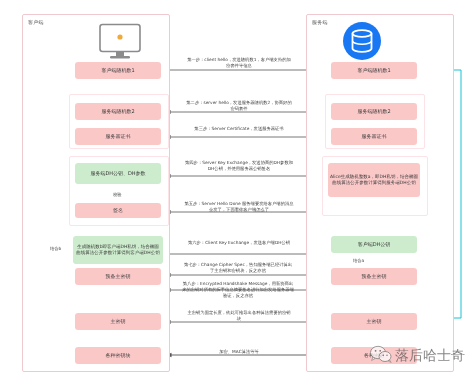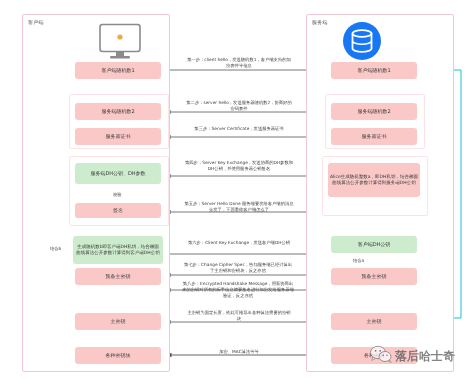--- a/index.html
+++ b/index.html
@@ -21,21 +21,21 @@
   .ann{position:absolute;font-size:4.3px;color:#3c3c3c;line-height:1.35;
        text-align:center;}
   .small-lbl{position:absolute;font-size:4.3px;color:#444;}
 
   svg.wires{position:absolute;left:0;top:0;width:474px;height:386px;pointer-events:none;}
 
   .mon{position:absolute;}
   .db{position:absolute;}
 
   .wm{position:absolute;display:flex;align-items:center;gap:3px;opacity:.72;}
-  .wm-txt{font-size:12px;color:#555;font-weight:bold;font-family:"DejaVu Sans",sans-serif;}
+  .wm-txt{font-size:14px;color:#555;font-weight:normal;font-family:"DejaVu Sans",sans-serif;}
 </style>
 </head>
 <body>
 
 <div id="stage">
 
   <svg class="wires" viewBox="0 0 474 386">
     <defs>
       <marker id="ga" markerWidth="6" markerHeight="6" refX="5" refY="3" orient="auto">
         <path d="M0,0.6 L5.4,3 L0,5.4 z" fill="#555"></path>

